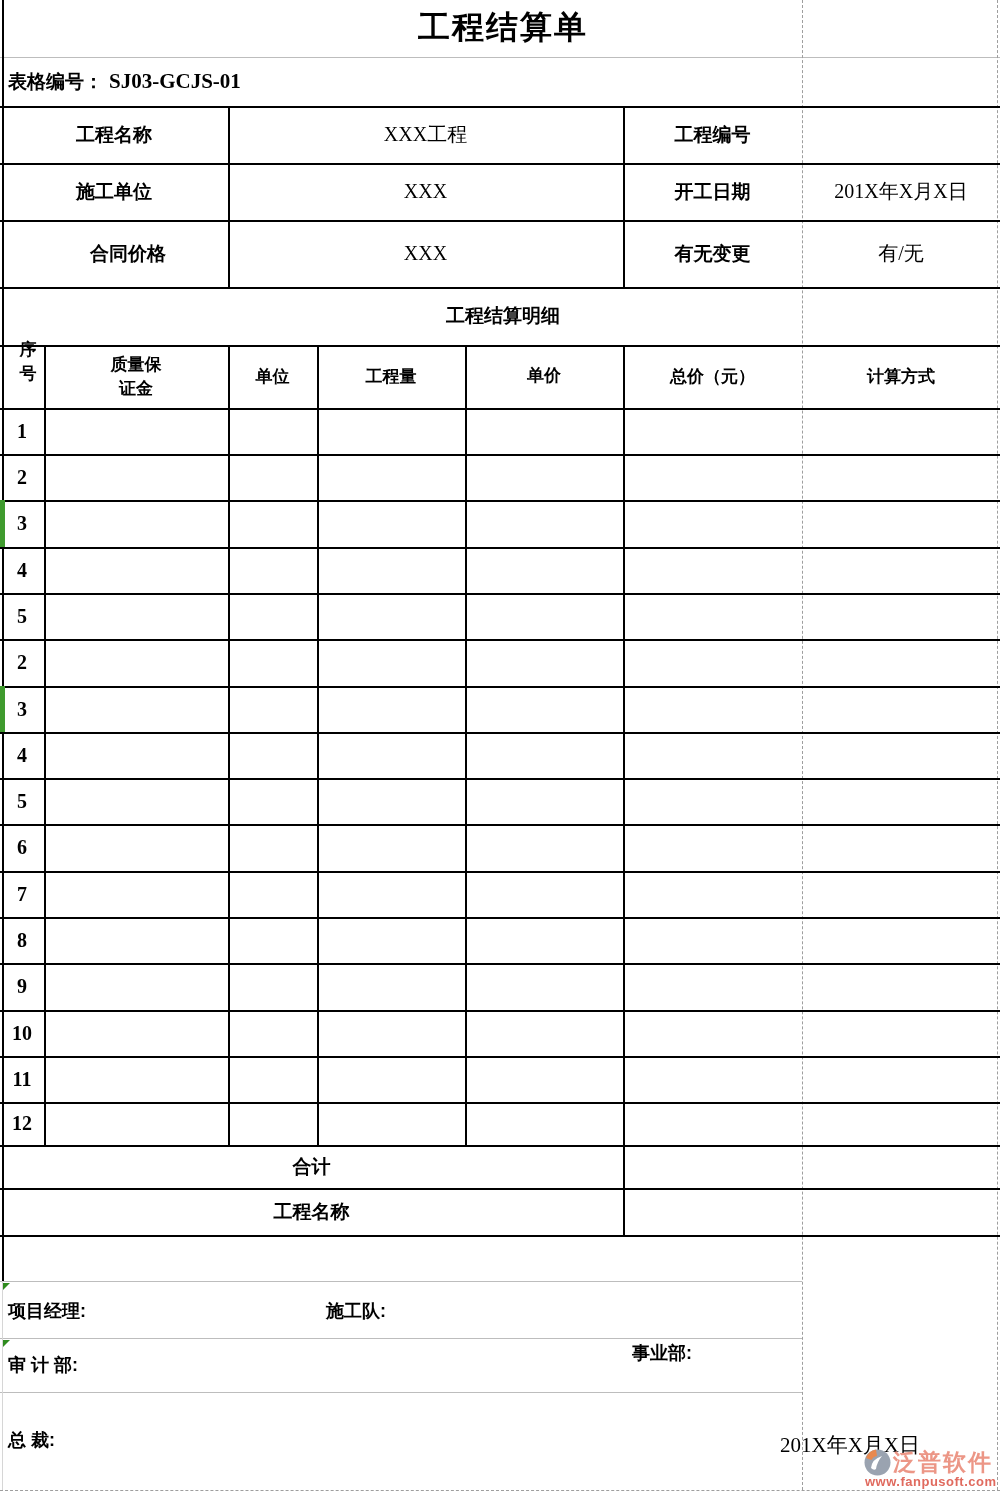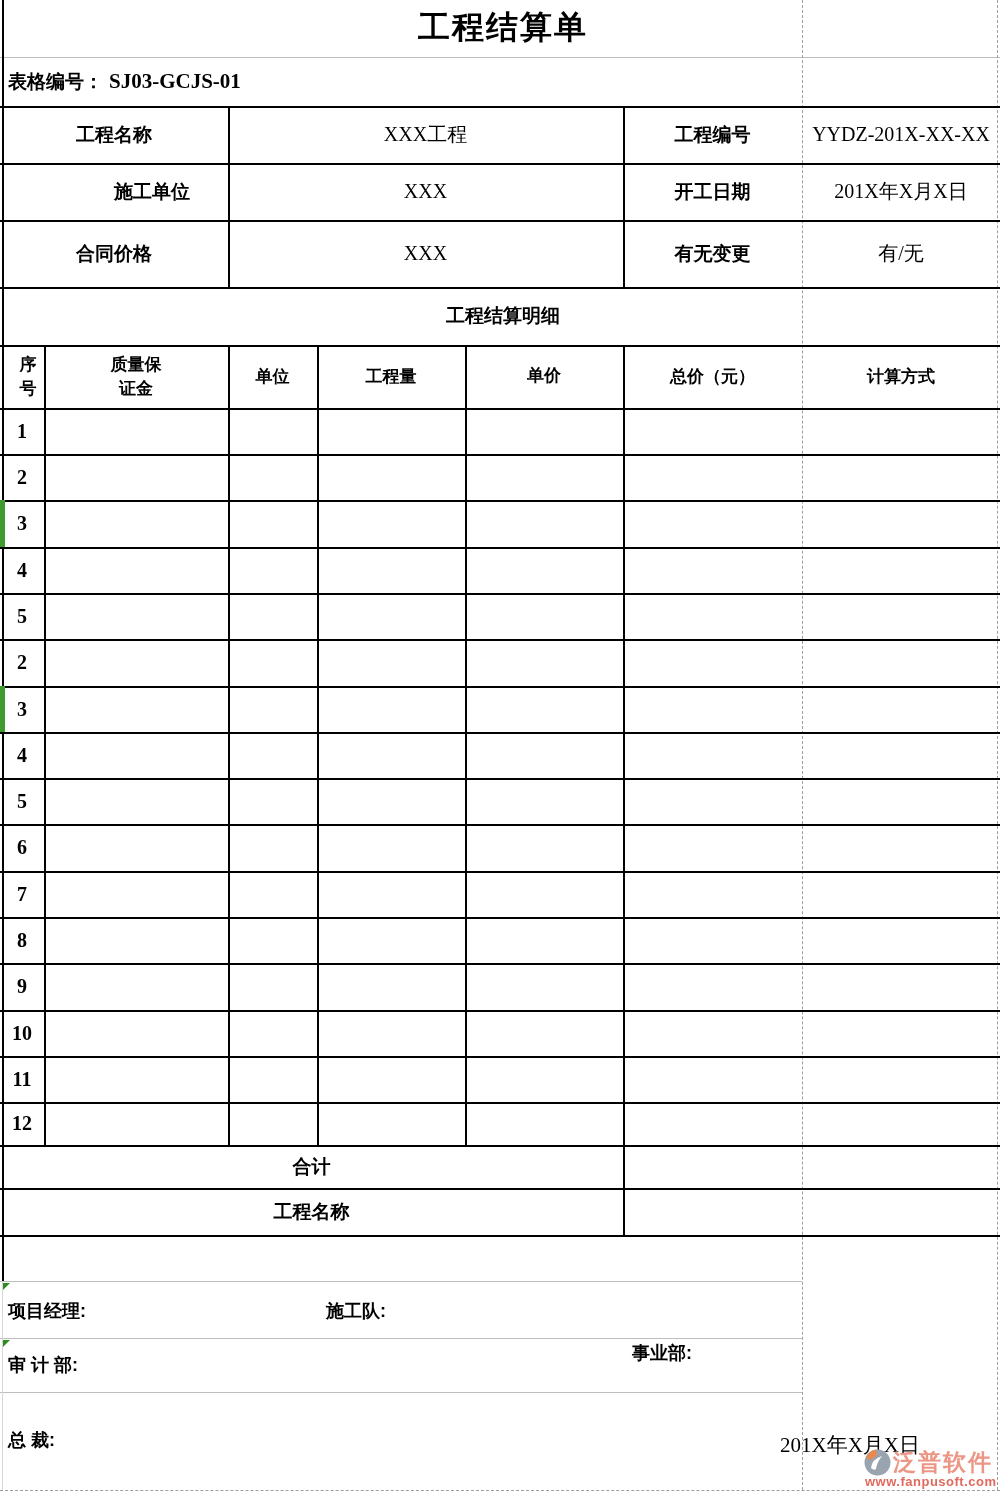--- a/index.html
+++ b/index.html
@@ -87,35 +87,34 @@
 
   <div class="c title" style="left:0;top:2px;width:1006px;height:52px;">工程结算单</div>
   <div class="c left" style="left:8px;top:57px;width:600px;height:49px;">
     <span class="fno-l">表格编号：</span>
       <span class="fno-v">SJ03-GCJS-01</span>
   </div>
 
   <div class="c lbl" style="left:0;top:106px;width:228px;height:57px;">工程名称</div>
   <div class="c val" style="left:228px;top:106px;width:395px;height:57px;">XXX工程</div>
   <div class="c lbl" style="left:623px;top:106px;width:179px;height:57px;">工程编号</div>
-  <div class="c val" style="left:802px;top:106px;width:198px;height:57px;">YYDZ-201X-XX-XX</div>
 
-  <div class="c lbl" style="left:0;top:163px;width:228px;height:57px;margin-left:38px;">施工单位</div>
+  <div class="c lbl" style="left:0;top:163px;width:228px;height:57px;">施工单位</div>
   <div class="c val" style="left:228px;top:163px;width:395px;height:57px;">XXX</div>
   <div class="c lbl" style="left:623px;top:163px;width:179px;height:57px;">开工日期</div>
   <div class="c val" style="left:802px;top:163px;width:198px;height:57px;">201X年X月X日</div>
 
-  <div class="c lbl" style="left:0;top:220px;width:228px;height:67px;">合同价格</div>
+  <div class="c lbl" style="left:0;top:220px;width:228px;height:67px;padding-left:14px;">合同价格</div>
   <div class="c val" style="left:228px;top:220px;width:395px;height:67px;">XXX</div>
   <div class="c lbl" style="left:623px;top:220px;width:179px;height:67px;">有无变更</div>
   <div class="c val" style="left:802px;top:220px;width:198px;height:67px;">有/无</div>
 
   <div class="c lbl" style="left:0;top:287px;width:1006px;height:58px;">工程结算明细</div>
 
-  <div class="c hdr" style="left:0;top:345px;width:56px;height:63px;">
+  <div class="c hdr" style="left:0;top:330px;width:56px;height:63px;">
       <span class="wrap" style="width:20px;">序号</span>
     </div>
   <div class="c hdr" style="left:44px;top:345px;width:184px;height:63px;">
       <span class="wrap" style="width:58px;">质量保证金</span>
     </div>
   <div class="c hdr" style="left:228px;top:345px;width:89px;height:63px;">单位</div>
   <div class="c hdr" style="left:317px;top:345px;width:148px;height:63px;">工程量</div>
   <div class="c hdr" style="left:465px;top:345px;width:158px;height:63px;font-family:Liberation Mono, monospace;">单价</div>
   <div class="c hdr" style="left:623px;top:345px;width:179px;height:63px;">总价（元）</div>
   <div class="c hdr" style="left:802px;top:345px;width:198px;height:63px;">计算方式</div>

